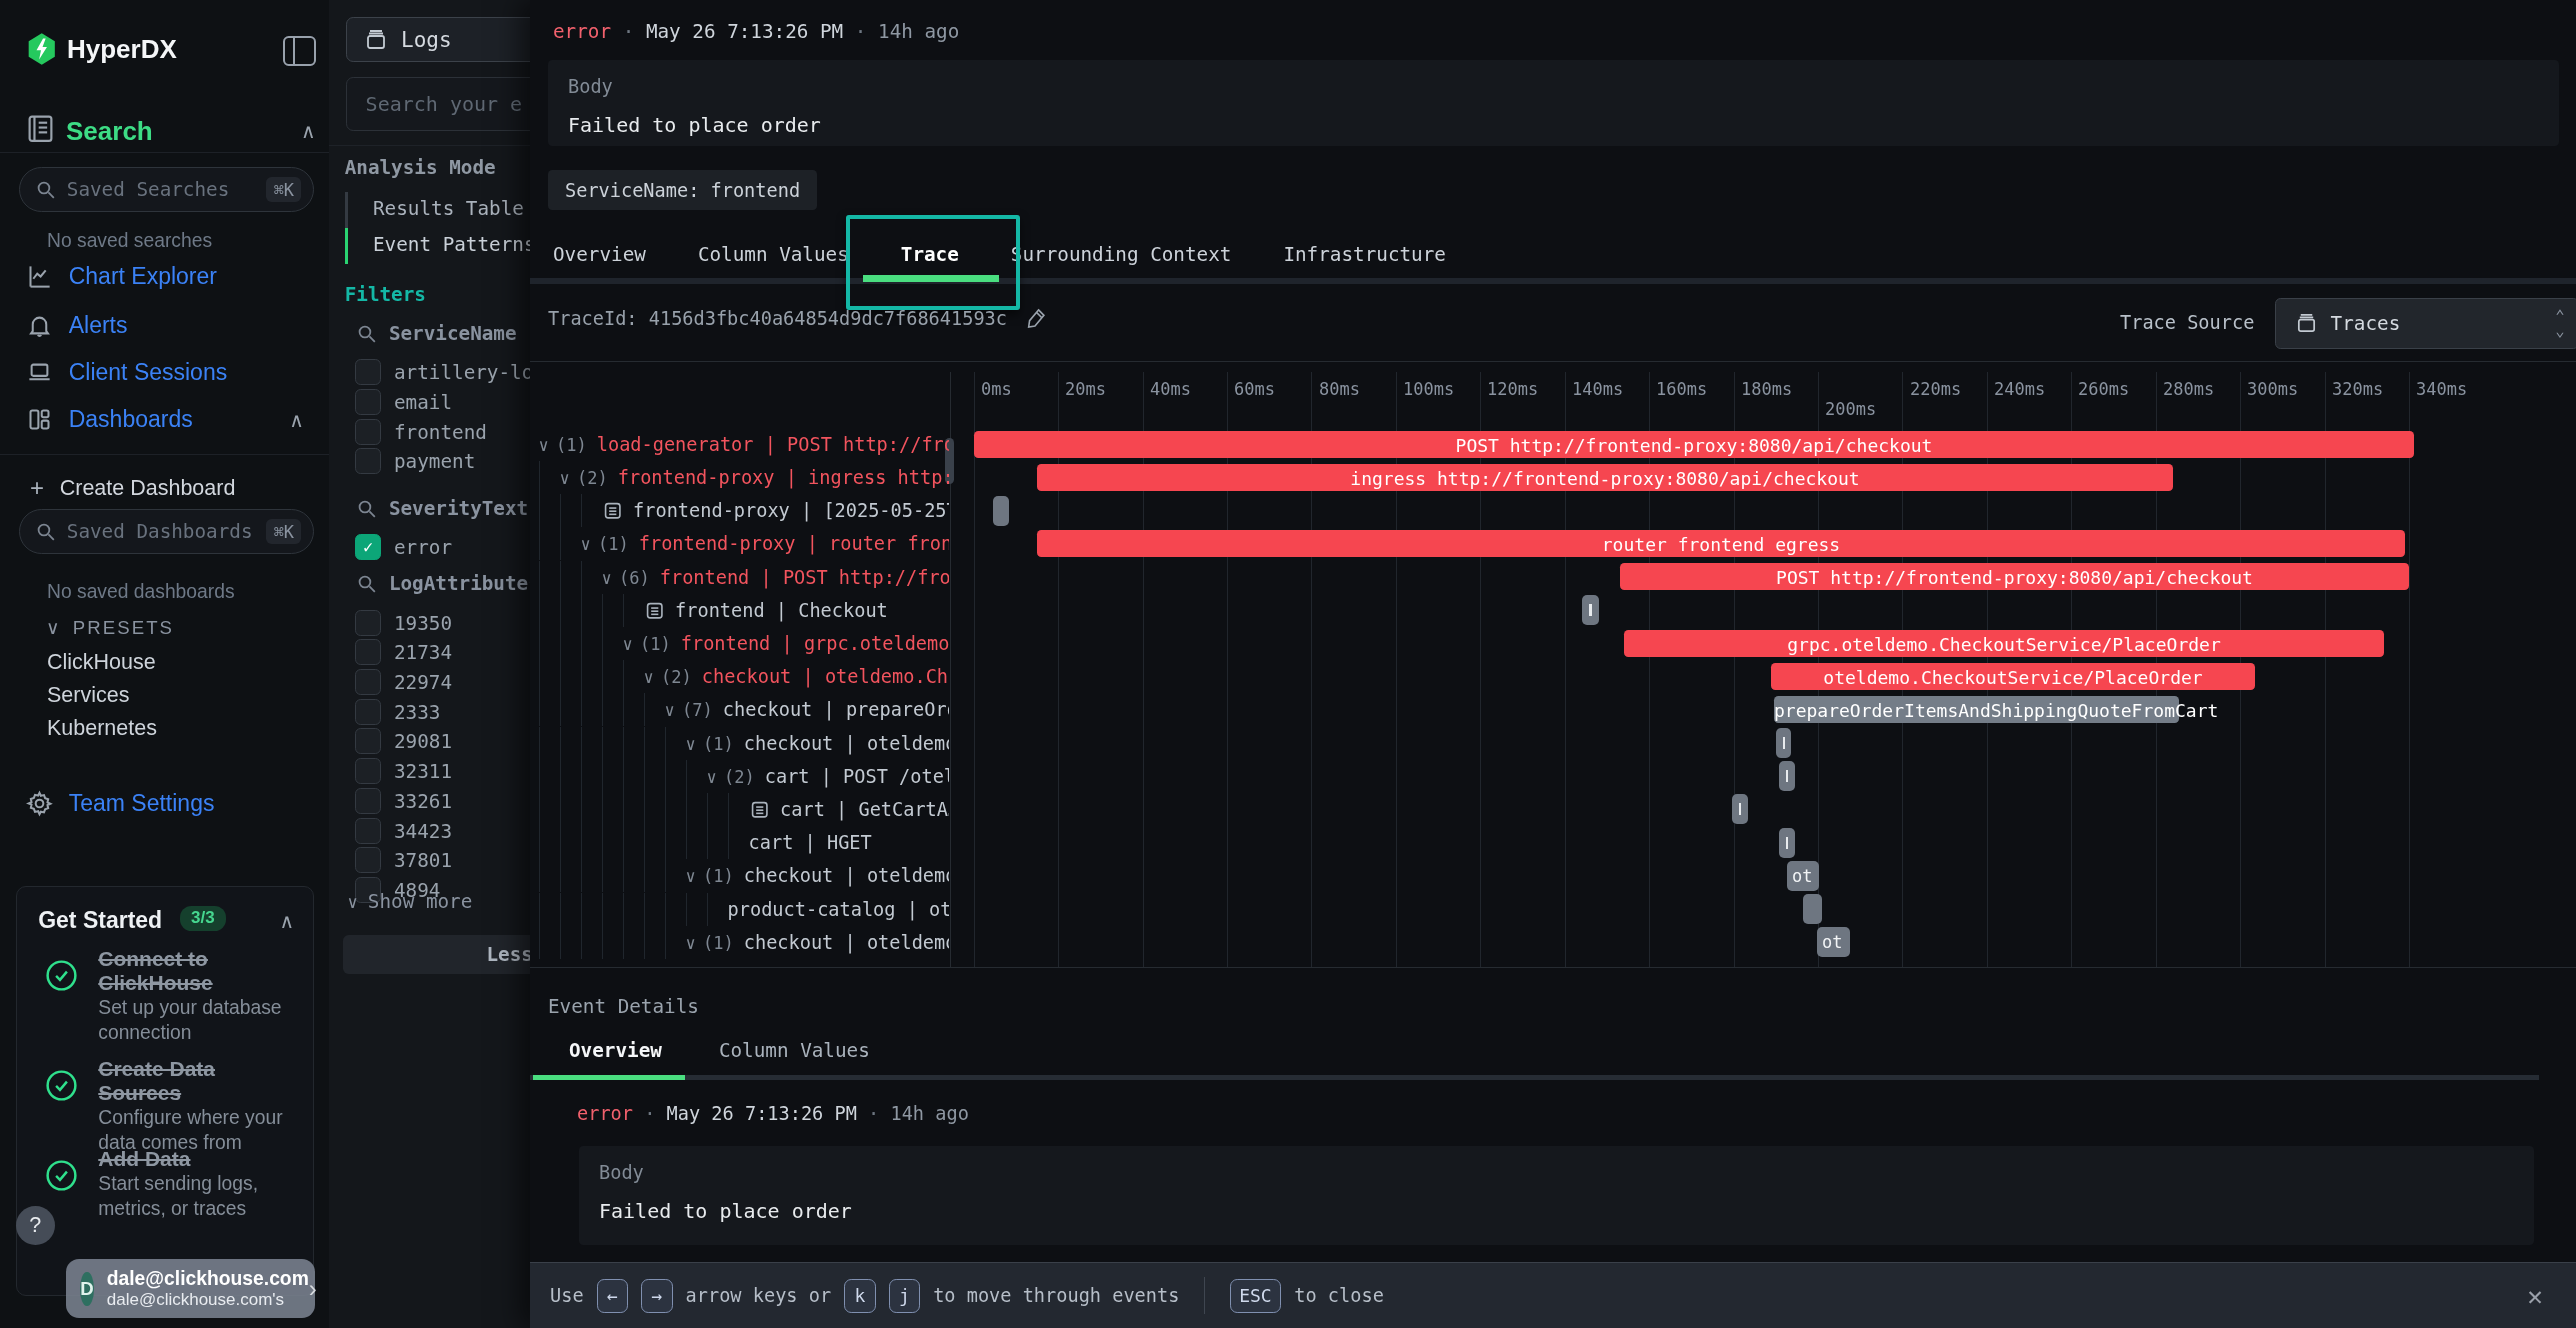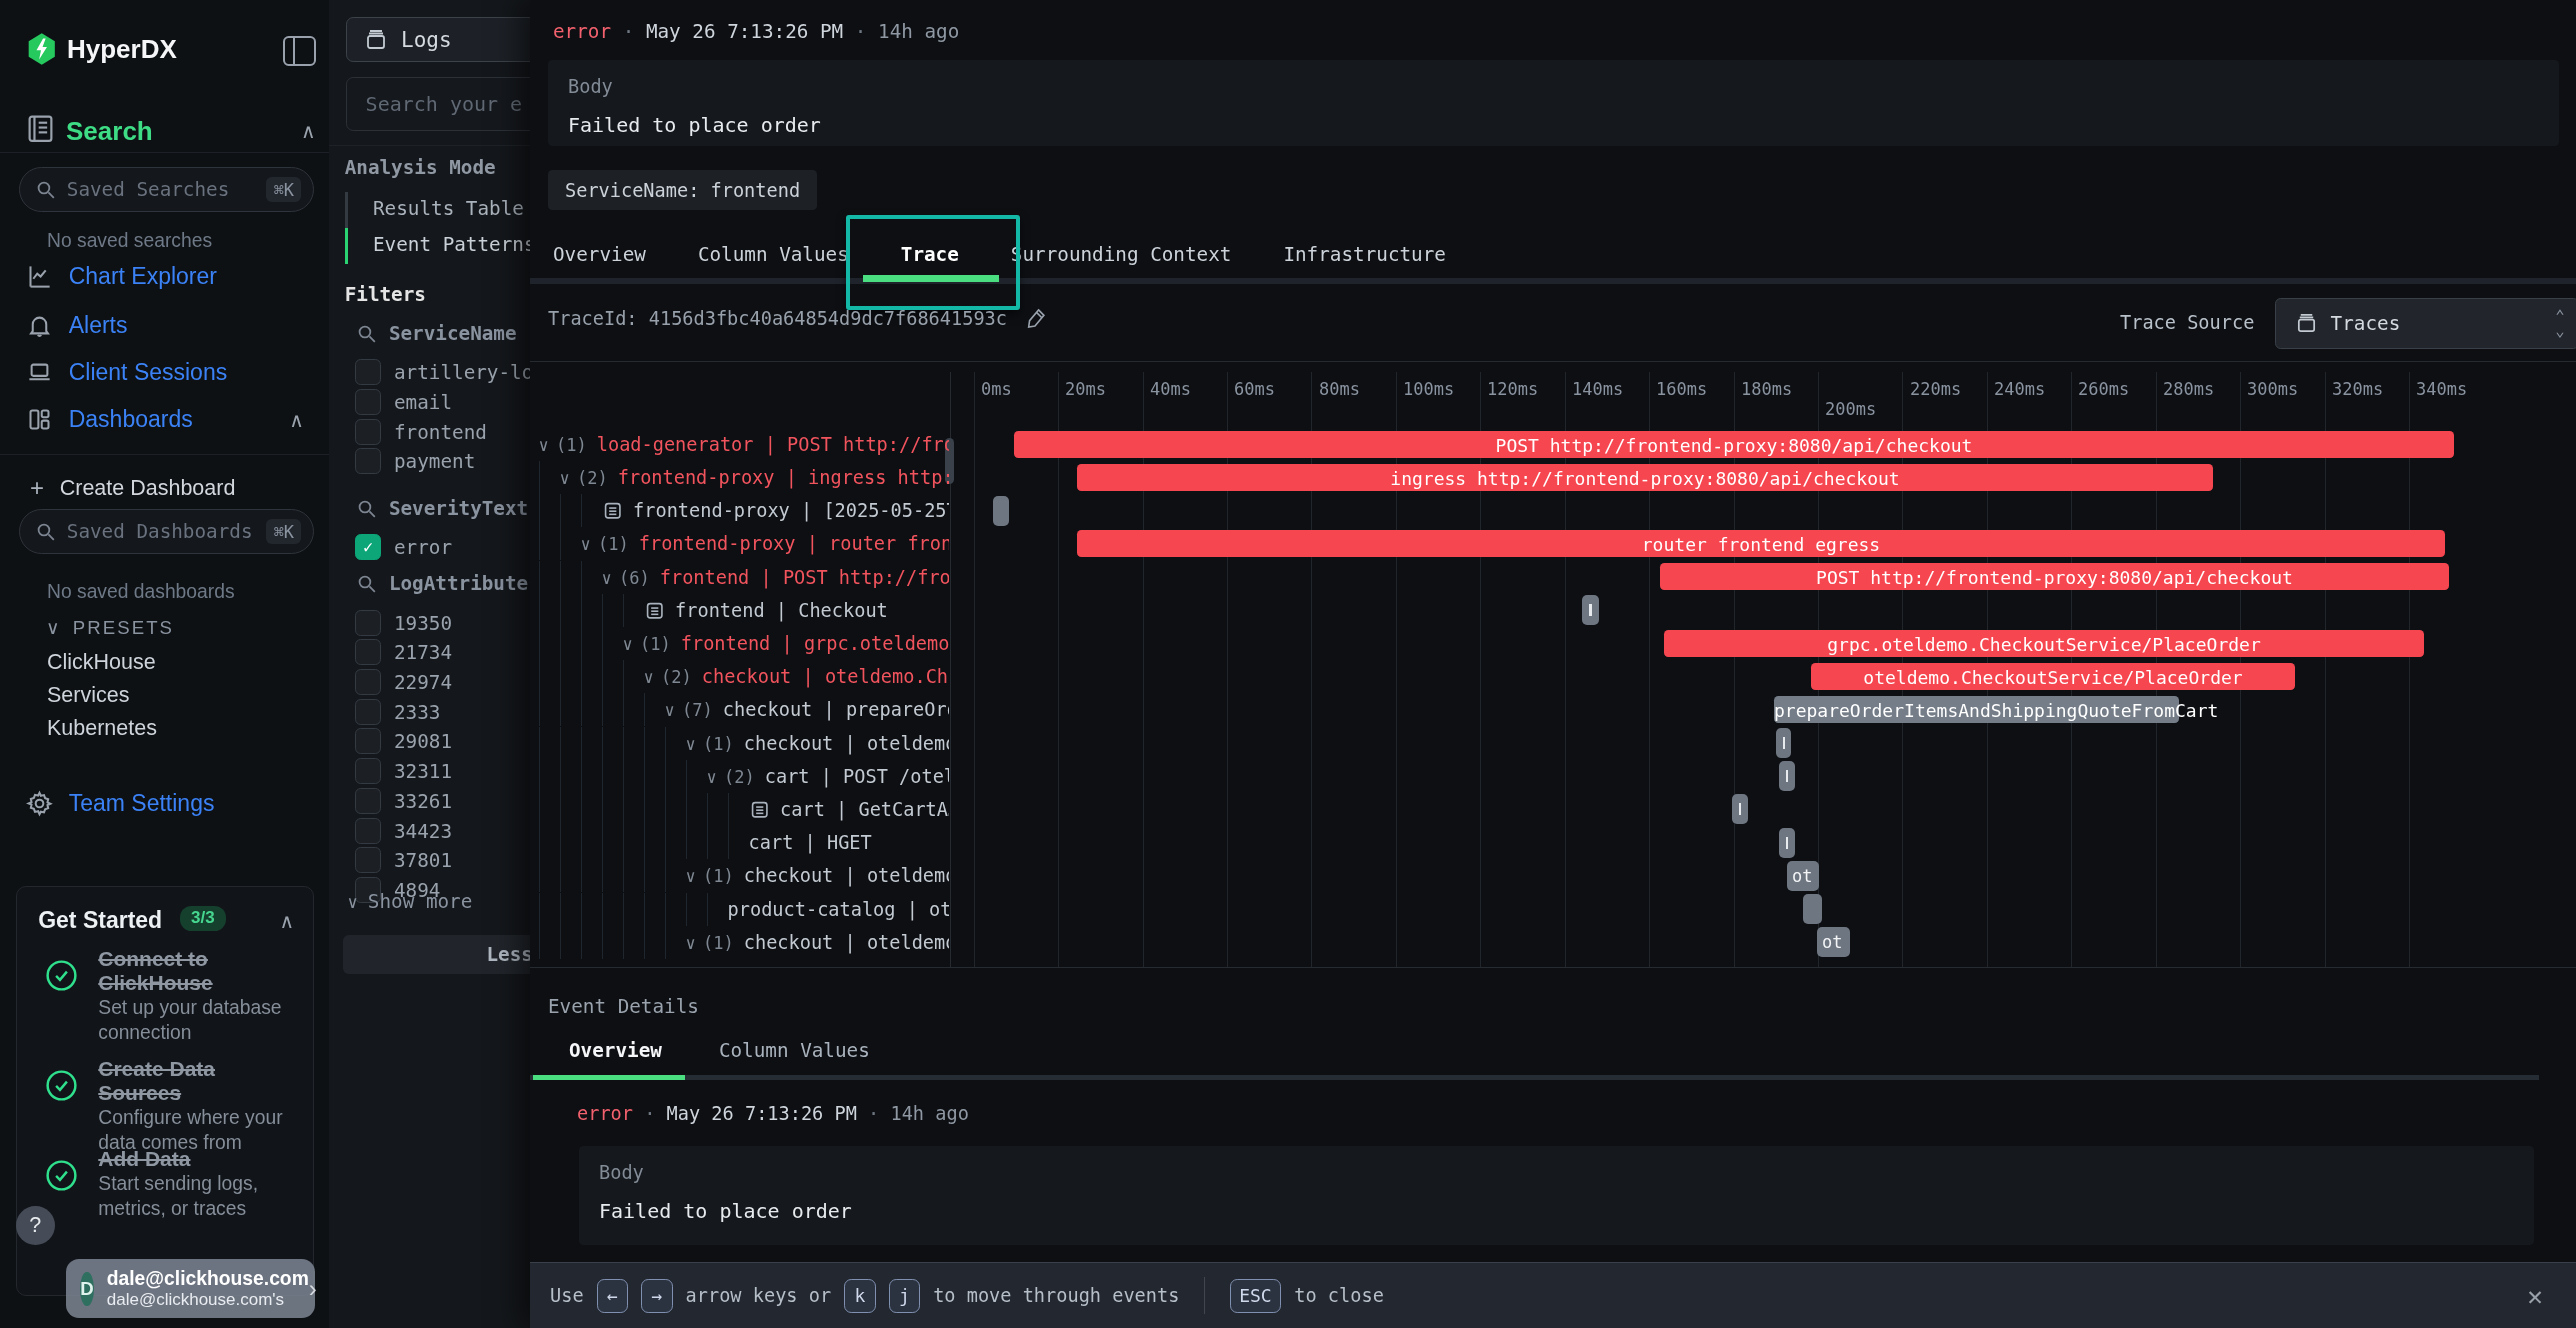--- a/index.html
+++ b/index.html
@@ -43,21 +43,21 @@
 
   
   #filter-panel{position:absolute;left:329px;top:0;width:258px;height:1328px;background:#14171b;}
   #logs-button{position:absolute;left:17px;top:17px;width:215px;height:43px;border:1.4px solid #3c424a;border-radius:7.2px;background:#1d2127;display:flex;align-items:center;gap:13px;padding-left:17px;color:#d5dae0;font-size:21px;}
   #event-search{position:absolute;left:17px;top:77px;width:229px;height:52px;border:1.4px solid #2c3138;border-radius:7.2px;background:#15181d;display:flex;align-items:center;color:#5f6873;font-size:20px;padding-left:18.6px;}
   #fp-divider{position:absolute;left:0;top:145px;width:258px;height:1.4px;background:#1e2228;}
   #analysis-label{position:absolute;left:15.7px;top:156px;font-size:19.3px;font-weight:bold;color:#8f98a3;}
   #seg-track{position:absolute;left:15.7px;top:192px;width:3.6px;height:72px;background:#343a42;}
   #seg-active{position:absolute;left:15.7px;top:228px;width:3.6px;height:36px;background:#2ad472;}
   .seg-label{position:absolute;left:44px;font-size:19.3px;}
-  #filters-label{position:absolute;left:15.7px;top:283px;font-size:19.3px;font-weight:bold;color:#e5e5e5;text-align:center;}
+  #filters-label{position:absolute;left:15.7px;top:283px;font-size:19.3px;font-weight:bold;color:#14b8a6;text-align:center;}
   .fgroup-header{position:absolute;left:27px;display:flex;align-items:center;gap:11.4px;color:#8a93a0;font-size:19.3px;font-weight:bold;}
   .fitem{position:absolute;left:26px;display:flex;align-items:center;gap:13px;}
   .fbox{width:24px;height:24px;border:1.4px solid #343a42;border-radius:5.7px;background:#1c2025;flex:none;}
   .fbox.checked{background:#0ca678;border-color:#0ca678;color:#fff;font-size:17px;display:flex;align-items:center;justify-content:center;}
   .fitem .flabel{font-size:19.3px;color:#9aa3ad;white-space:nowrap;}
   #show-more{position:absolute;left:18.6px;top:890px;display:flex;gap:10px;align-items:center;color:#8a93a0;font-size:19.3px;}
   #less-filters{position:absolute;left:14.3px;top:935px;width:236px;height:39px;background:#21252b;border-radius:5.7px;color:#aeb6c0;font-size:19.3px;font-weight:bold;display:flex;align-items:center;justify-content:flex-end;padding-right:7.2px;}
 
   
   #overlay{position:absolute;left:530px;top:0;width:2046px;height:1328px;background:#0d0f13;box-shadow:-10px 0 26px rgba(0,0,0,0.55);}
@@ -91,21 +91,21 @@
   #tree-thumb{position:absolute;left:415px;top:66px;width:9.3px;height:46px;background:#3a414b;border-radius:5px;}
   .tree-row{position:absolute;left:0;width:419px;height:33px;display:flex;align-items:center;overflow:hidden;padding-left:8.6px;box-sizing:border-box;}
   .guide{flex:none;width:20px;align-self:stretch;border-left:1.4px solid #20262d;}
   .tchev{flex:none;color:#7e8792;font-size:17px;margin-right:7.2px;}
   .tcount{flex:none;color:#7e8792;font-size:17px;margin-right:10px;}
   .tlabel{font-size:18.6px;white-space:nowrap;}
   .tlabel.red{color:#f2545e;}
   .tlabel.plain{color:#c3cad2;}
   .ticon{flex:none;margin-right:10px;display:flex;}
   .bar{position:absolute;height:27px;border-radius:4.3px;}
-  .bar.red{background:#f64650;margin-left:40px;}
+  .bar.red{background:#f64650;}
   .bar.gray{background:#747d88;}
   .bar-label{position:absolute;width:100%;text-align:center;top:3.6px;font-size:18px;color:#ffffff;white-space:nowrap;}
   .mark{position:absolute;height:30px;border-radius:5px;background:#6e7681;overflow:hidden;}
   .mark .mtick{position:absolute;left:45%;top:8.6px;width:2.1px;height:12px;background:#e8ebee;}
   .mark .mtext{position:absolute;left:5px;top:5px;font-size:17px;color:#f2f4f6;}
   #div-under-trace{position:absolute;left:0;top:967px;width:2046px;height:1.4px;background:#262b31;}
 
   
   #evtd-title{position:absolute;left:18px;top:995px;font-size:19.3px;color:#9aa3ad;}
   #evtd-tabs{position:absolute;left:39px;top:1039px;display:flex;gap:57px;}

